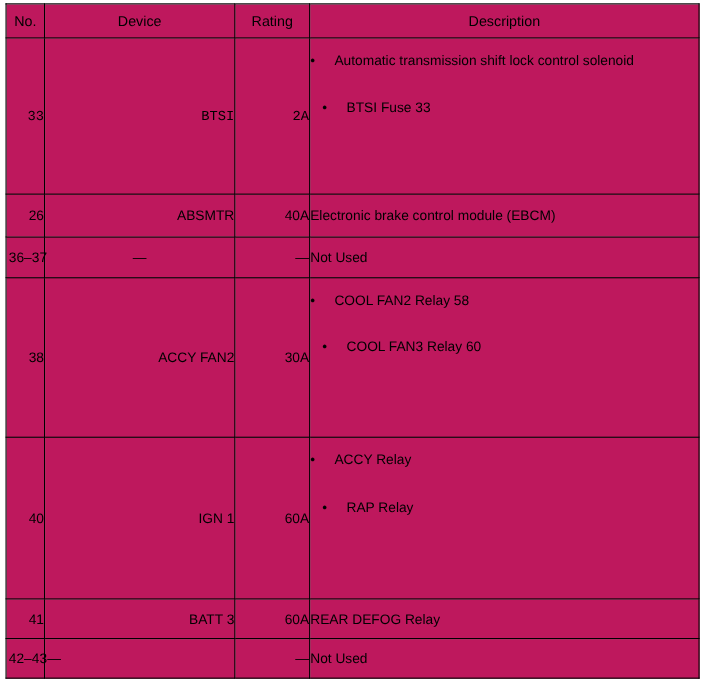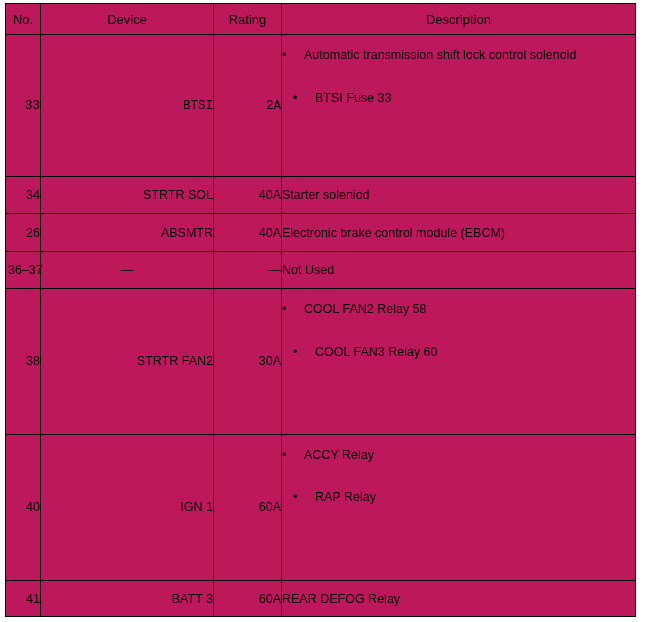--- a/index.html
+++ b/index.html
@@ -174,44 +174,38 @@
               <span class="bullet-text">Automatic transmission shift lock control solenoid</span>
             </li>
             <li class="b-rest">
               <span class="bullet-dot">•</span>
               <span class="bullet-text">BTSI Fuse 33</span>
             </li>
           </ul>
         </td>
       </tr>
 
-      <tr style="height:33px;">
-        <td class="cell-no">34</td>
-        <td class="cell-device">STRTR SOL</td>
-        <td class="cell-rating">40A</td>
-        <td class="cell-desc">Starter soleniod</td>
-      </tr>
 
       <tr style="height:34px;">
         <td class="cell-no">26</td>
         <td class="cell-device">ABSMTR</td>
         <td class="cell-rating">40A</td>
         <td class="cell-desc">Electronic brake control module (EBCM)</td>
       </tr>
 
       <tr style="height:33px;">
         <td class="cell-no wide"><span class="no-text">36–37</span></td>
         <td class="cell-device dash-center">—</td>
         <td class="cell-rating">—</td>
         <td class="cell-desc">Not Used</td>
       </tr>
 
       <tr style="height:130px;">
         <td class="cell-no above-mid-38">38</td>
-        <td class="cell-device above-mid-38">STRTR FAN2</td>
+        <td class="cell-device above-mid-38">ACCY FAN2</td>
         <td class="cell-rating above-mid-38">30A</td>
         <td class="cell-desc top-align">
           <ul class="bullet-list">
             <li class="b-first">
               <span class="bullet-dot">•</span>
               <span class="bullet-text">COOL FAN2 Relay 58</span>
             </li>
             <li class="b-rest">
               <span class="bullet-dot">•</span>
               <span class="bullet-text">COOL FAN3 Relay 60</span>
@@ -239,16 +233,22 @@
         </td>
       </tr>
 
       <tr style="height:32px;">
         <td class="cell-no">41</td>
         <td class="cell-device">BATT 3</td>
         <td class="cell-rating">60A</td>
         <td class="cell-desc">REAR DEFOG Relay</td>
       </tr>
 
+      <tr style="height:32px;">
+        <td class="cell-no wide"><span class="no-text">42–43</span></td>
+        <td class="cell-device dash-left">—</td>
+        <td class="cell-rating">—</td>
+        <td class="cell-desc">Not Used</td>
+      </tr>
 
     </tbody>
   </table>
 </div>
 
 </body></html>

